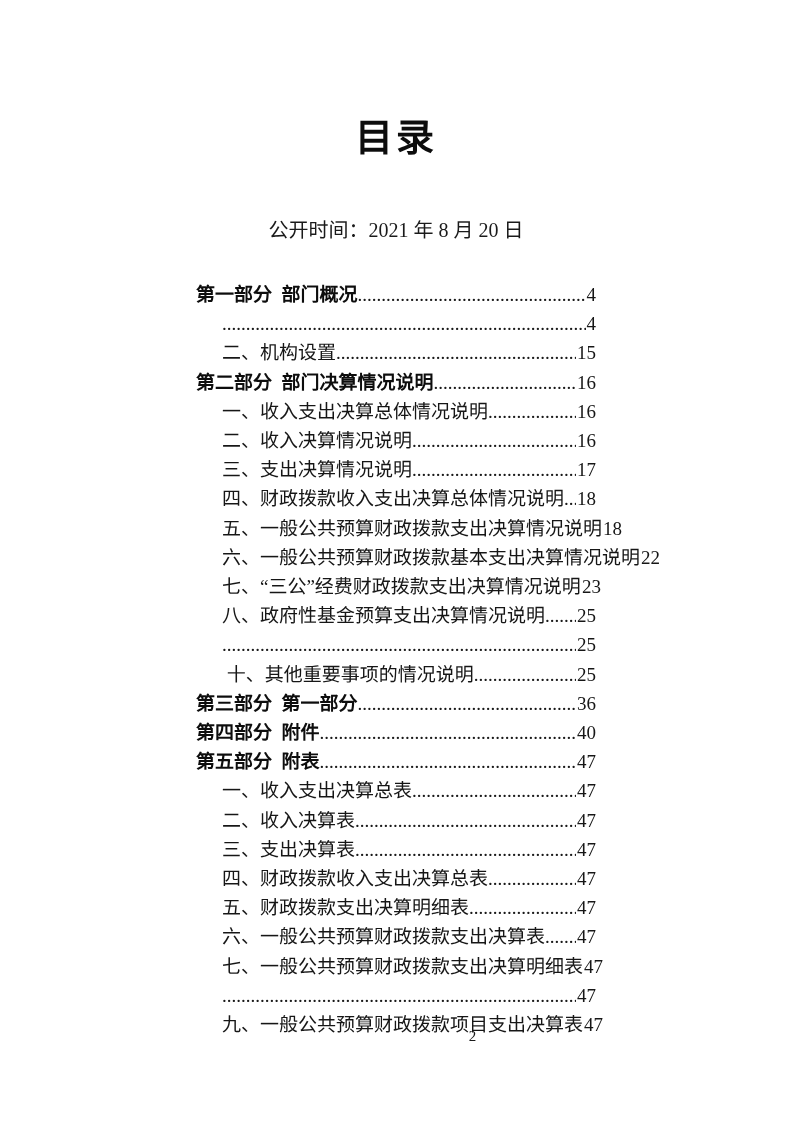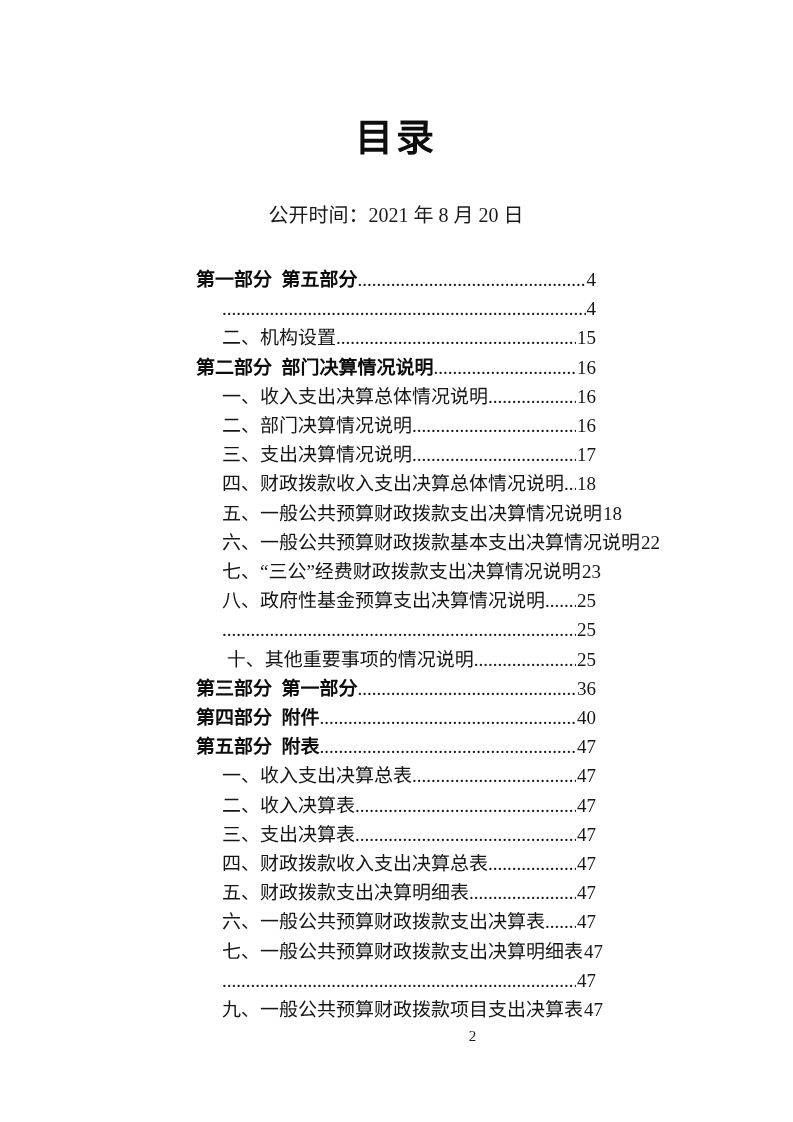--- a/index.html
+++ b/index.html
@@ -22,21 +22,21 @@
   .doc-title {
     text-align: center;
     font-family: "Liberation Sans", "DejaVu Sans", sans-serif;
     font-weight: 700;
     font-size: 38px;
     line-height: 1.25;
     letter-spacing: 3px;
     color: #0d0d0d;
   }
   .doc-subtitle {
-    margin-top: 38px;
+    margin-top: 53px;
     text-align: center;
     font-size: 20px;
     line-height: 1.4;
     white-space: pre;
     color: #1a1a1a;
   }
   .toc {
     margin-top: 36px;
   }
   .toc-row {
@@ -87,21 +87,21 @@
 <body>
 
 <div class="page">
 
   <h1 class="doc-title">目录</h1>
 
   <div class="doc-subtitle">公开时间：2021 年 8 月 20 日</div>
 
   <div class="toc">
   <div class="toc-row lvl1">
-    <span class="toc-label">第一部分  第五部分</span>
+    <span class="toc-label">第一部分  部门概况</span>
     <span class="toc-dots"></span>
     <span class="toc-page">4</span>
   </div>
 
   <div class="toc-row lvl2">
     <span class="toc-dots"></span>
     <span class="toc-page">4</span>
   </div>
 
   <div class="toc-row lvl2">
@@ -116,21 +116,21 @@
     <span class="toc-page">16</span>
   </div>
 
   <div class="toc-row lvl2">
     <span class="toc-label">一、收入支出决算总体情况说明</span>
     <span class="toc-dots"></span>
     <span class="toc-page">16</span>
   </div>
 
   <div class="toc-row lvl2">
-    <span class="toc-label">二、部门决算情况说明</span>
+    <span class="toc-label">二、收入决算情况说明</span>
     <span class="toc-dots"></span>
     <span class="toc-page">16</span>
   </div>
 
   <div class="toc-row lvl2">
     <span class="toc-label">三、支出决算情况说明</span>
     <span class="toc-dots"></span>
     <span class="toc-page">17</span>
   </div>
 

